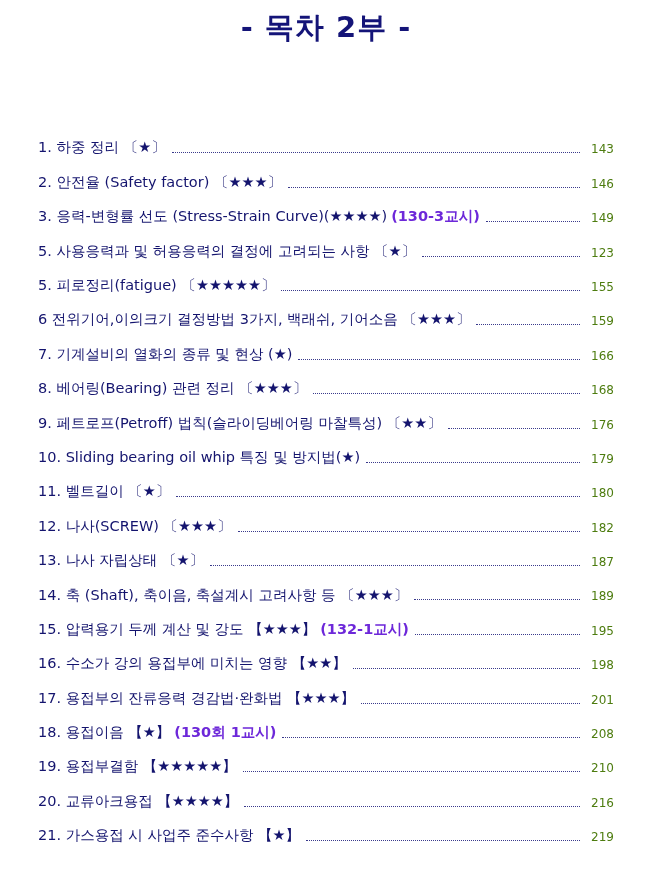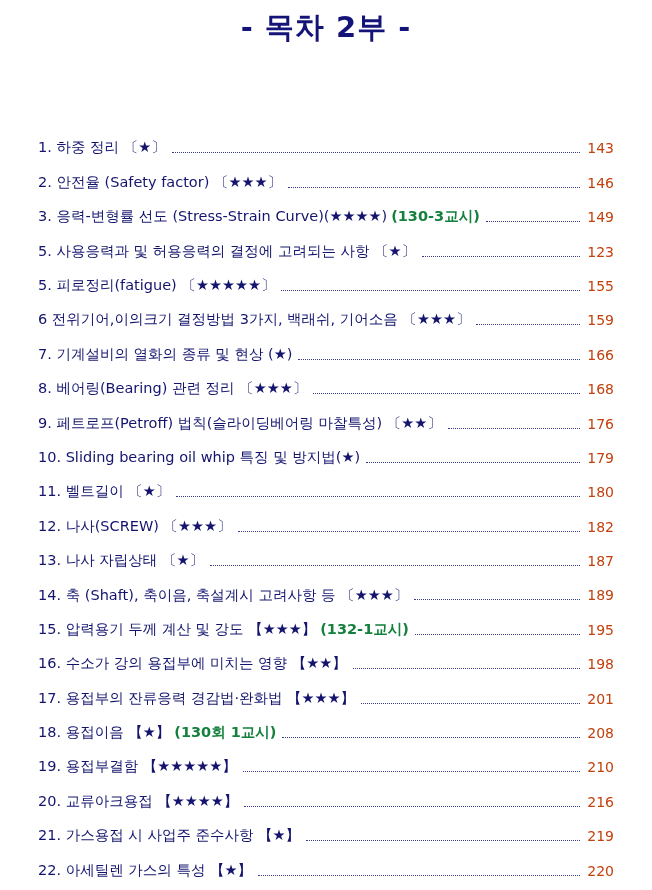--- a/index.html
+++ b/index.html
@@ -46,34 +46,34 @@
     box-sizing: border-box;
   }
   .entry-text {
     white-space: nowrap;
     font-size: 14.5px;
     color: #14146e;
     line-height: 1.1;
     padding-bottom: 6px;
   }
   .entry-text .note {
-    color: #15803d;
+    color: #6d28d9;
     font-weight: bold;
     margin-left: 4px;
   }
   .leader {
     flex: 1 1 auto;
     border-bottom: 1.5px dotted #3a3a8c;
     margin: 0 6px 9px 6px;
     height: 0;
     min-width: 8px;
   }
   .page-num {
-    font-size: 14px;
-    color: #c2410c;
+    font-size: 12px;
+    color: #4d7c0f;
     padding-bottom: 6px;
     min-width: 28px;
     text-align: right;
   }
 </style>
 </head>
 <body>
 
 <div class="page">
 
@@ -178,20 +178,15 @@
       <li class="toc-row">
         <span class="entry-text">20. 교류아크용접 【★★★★】</span>
         <span class="leader"></span>
         <span class="page-num">216</span>
       </li>
       <li class="toc-row">
         <span class="entry-text">21. 가스용접 시 사업주 준수사항 【★】</span>
         <span class="leader"></span>
         <span class="page-num">219</span>
       </li>
-      <li class="toc-row">
-        <span class="entry-text">22. 아세틸렌 가스의 특성 【★】</span>
-        <span class="leader"></span>
-        <span class="page-num">220</span>
-      </li>
     </ul>
 
 </div>
 
 </body></html>

